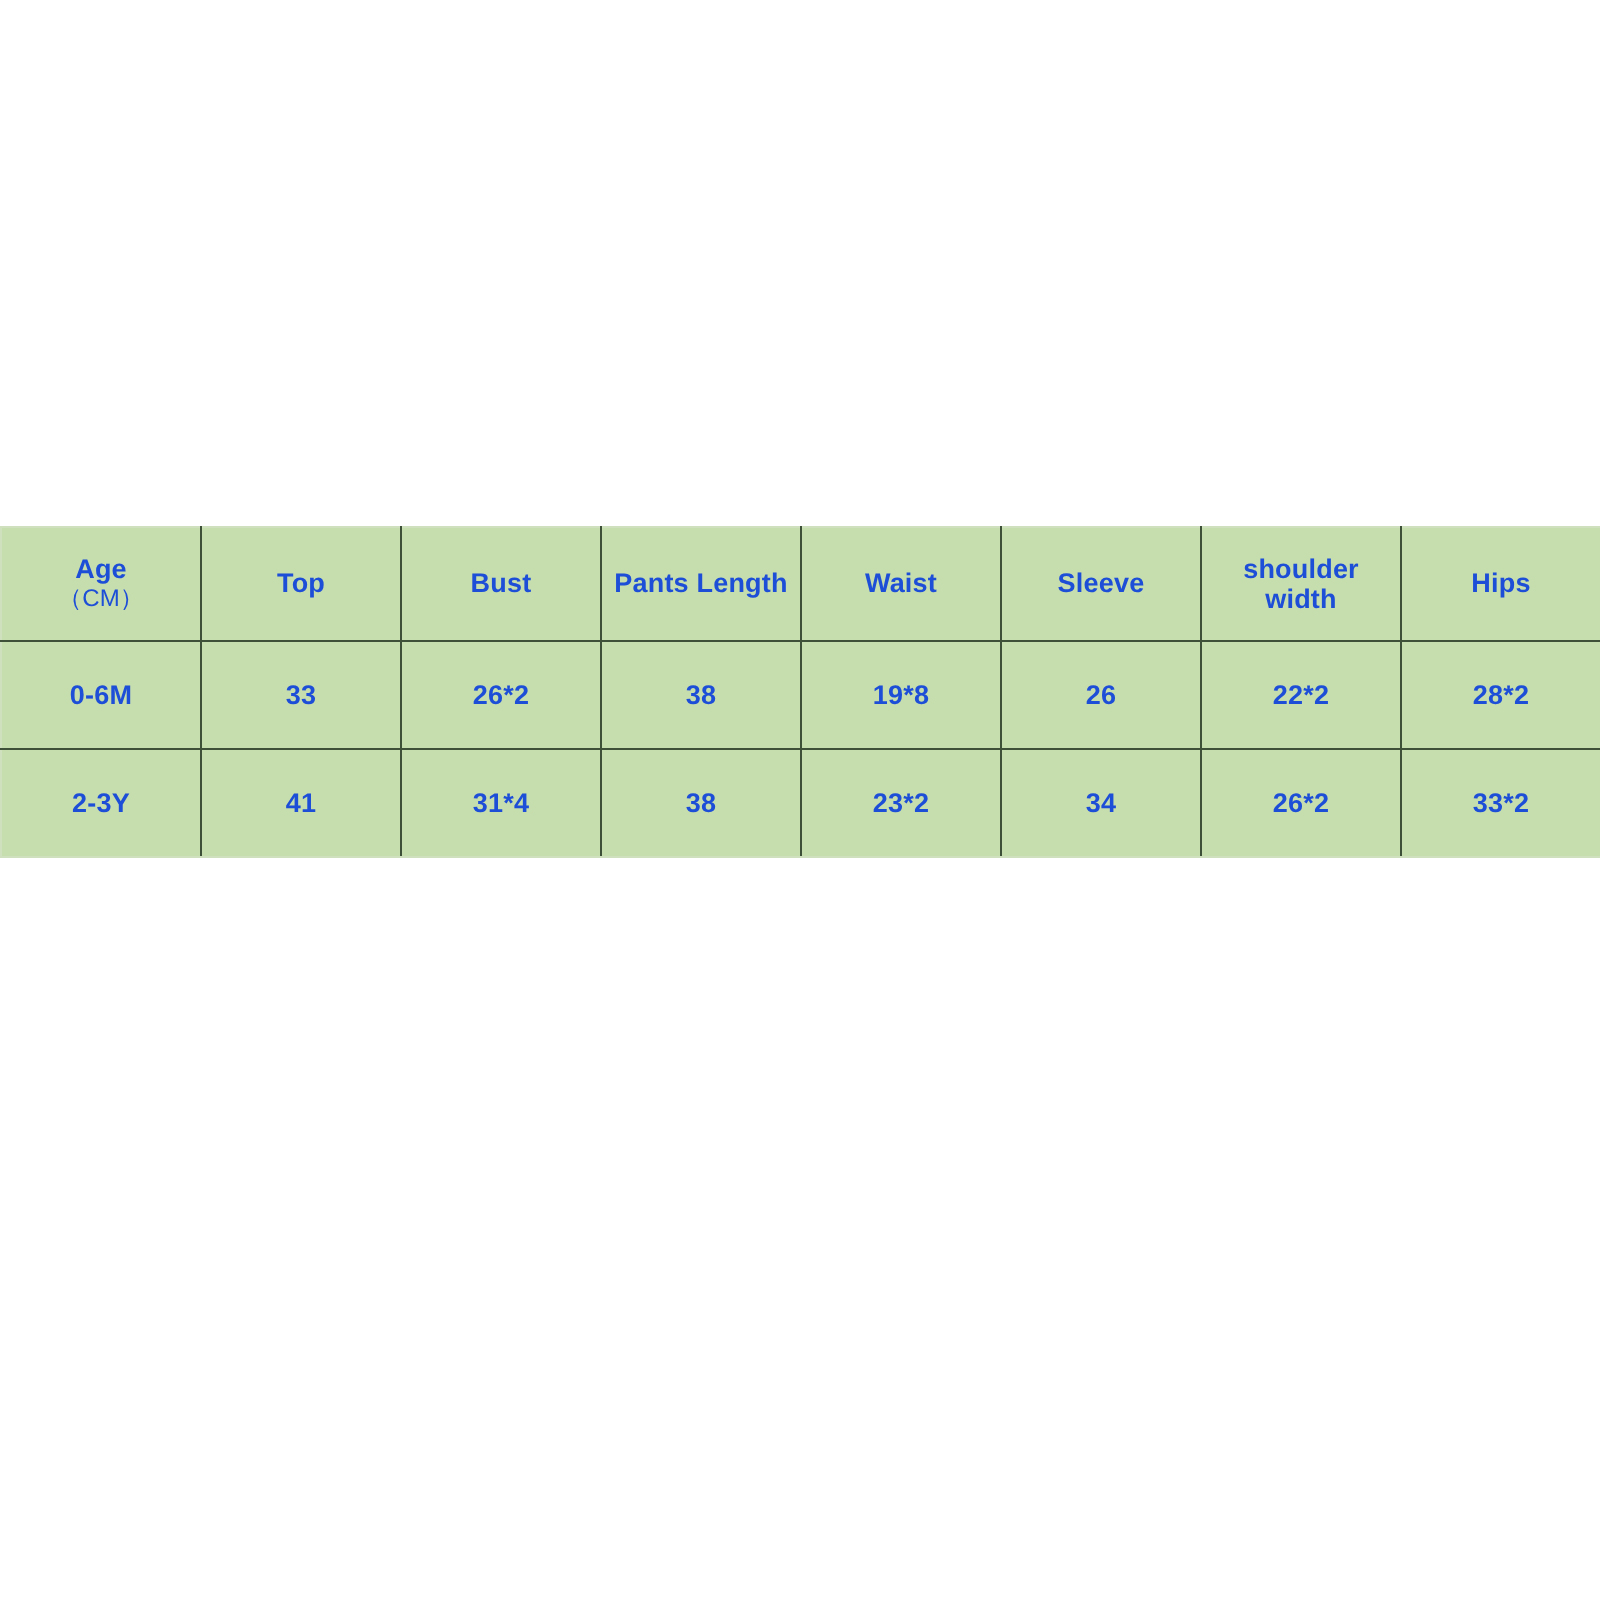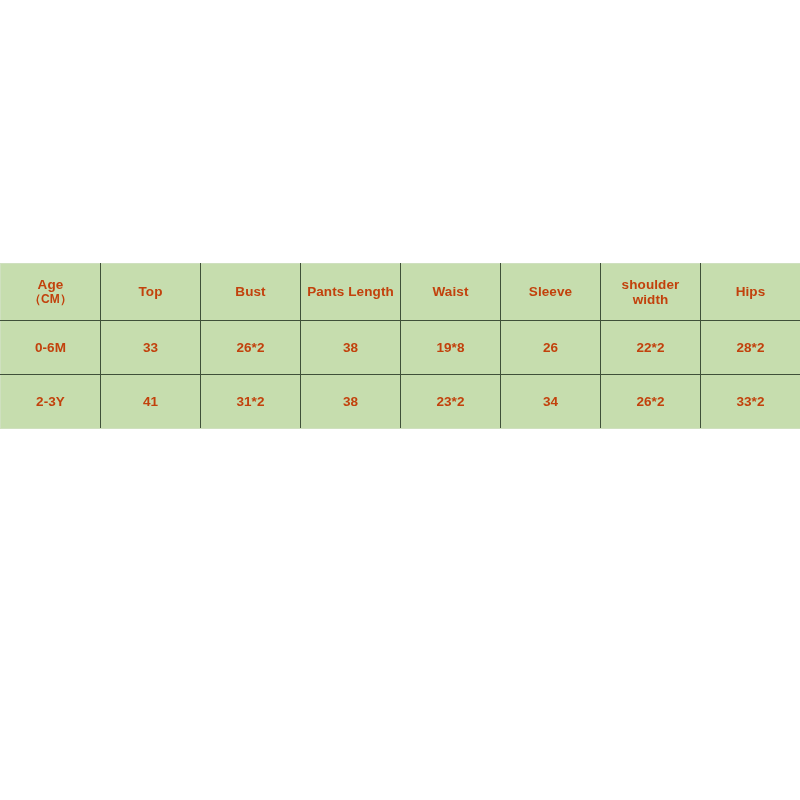--- a/index.html
+++ b/index.html
@@ -33,42 +33,42 @@
   table.size-chart col { width: 100px; }
 
   table.size-chart th,
   table.size-chart td {
     border-left: 1px solid #3f5039;
     border-right: 1px solid #3f5039;
     border-top: 1px solid #3f5039;
     border-bottom: 1px solid #3f5039;
     text-align: center;
     vertical-align: middle;
-    color: #c2410c;
+    color: #1d4ed8;
     font-weight: bold;
     font-size: 13.5px;
     letter-spacing: 0.1px;
     padding: 0 2px;
     box-sizing: border-box;
   }
 
   
   table.size-chart tr > *:first-child { border-left: 1px solid #cfe0bf; }
   table.size-chart tr > *:last-child  { border-right: 1px solid #cfe0bf; }
   table.size-chart thead th { border-top: 1px solid #cfe0bf; }
   table.size-chart tbody tr:last-child td { border-bottom: 1px solid #cfe0bf; }
 
   table.size-chart thead th {
     height: 57px;
     background: #c6ddae;
     line-height: 1.12;
   }
 
   .hdr-main { display: block; font-size: 13.5px; font-weight: bold; }
-  .hdr-sub  { display: block; font-size: 12px; font-weight: bold; margin-top: 1px; }
+  .hdr-sub  { display: block; font-size: 12px; font-weight: normal; margin-top: 1px; }
 
   table.size-chart tbody td { height: 54px; }
   tbody tr.row-dark  td { background: #c6ddae; }
   tbody tr.row-light td { background: #e3efdb; }
 </style>
 </head>
 <body>
 
 <div id="size-chart-wrap">
   <table class="size-chart">
@@ -118,21 +118,21 @@
           <td>26*2</td>
           <td>38</td>
           <td>19*8</td>
           <td>26</td>
           <td>22*2</td>
           <td>28*2</td>
         </tr>
         <tr class="row-dark">
           <td>2-3Y</td>
           <td>41</td>
-          <td>31*2</td>
+          <td>31*4</td>
           <td>38</td>
           <td>23*2</td>
           <td>34</td>
           <td>26*2</td>
           <td>33*2</td>
         </tr>
       </tbody>
   </table>
 </div>
 

